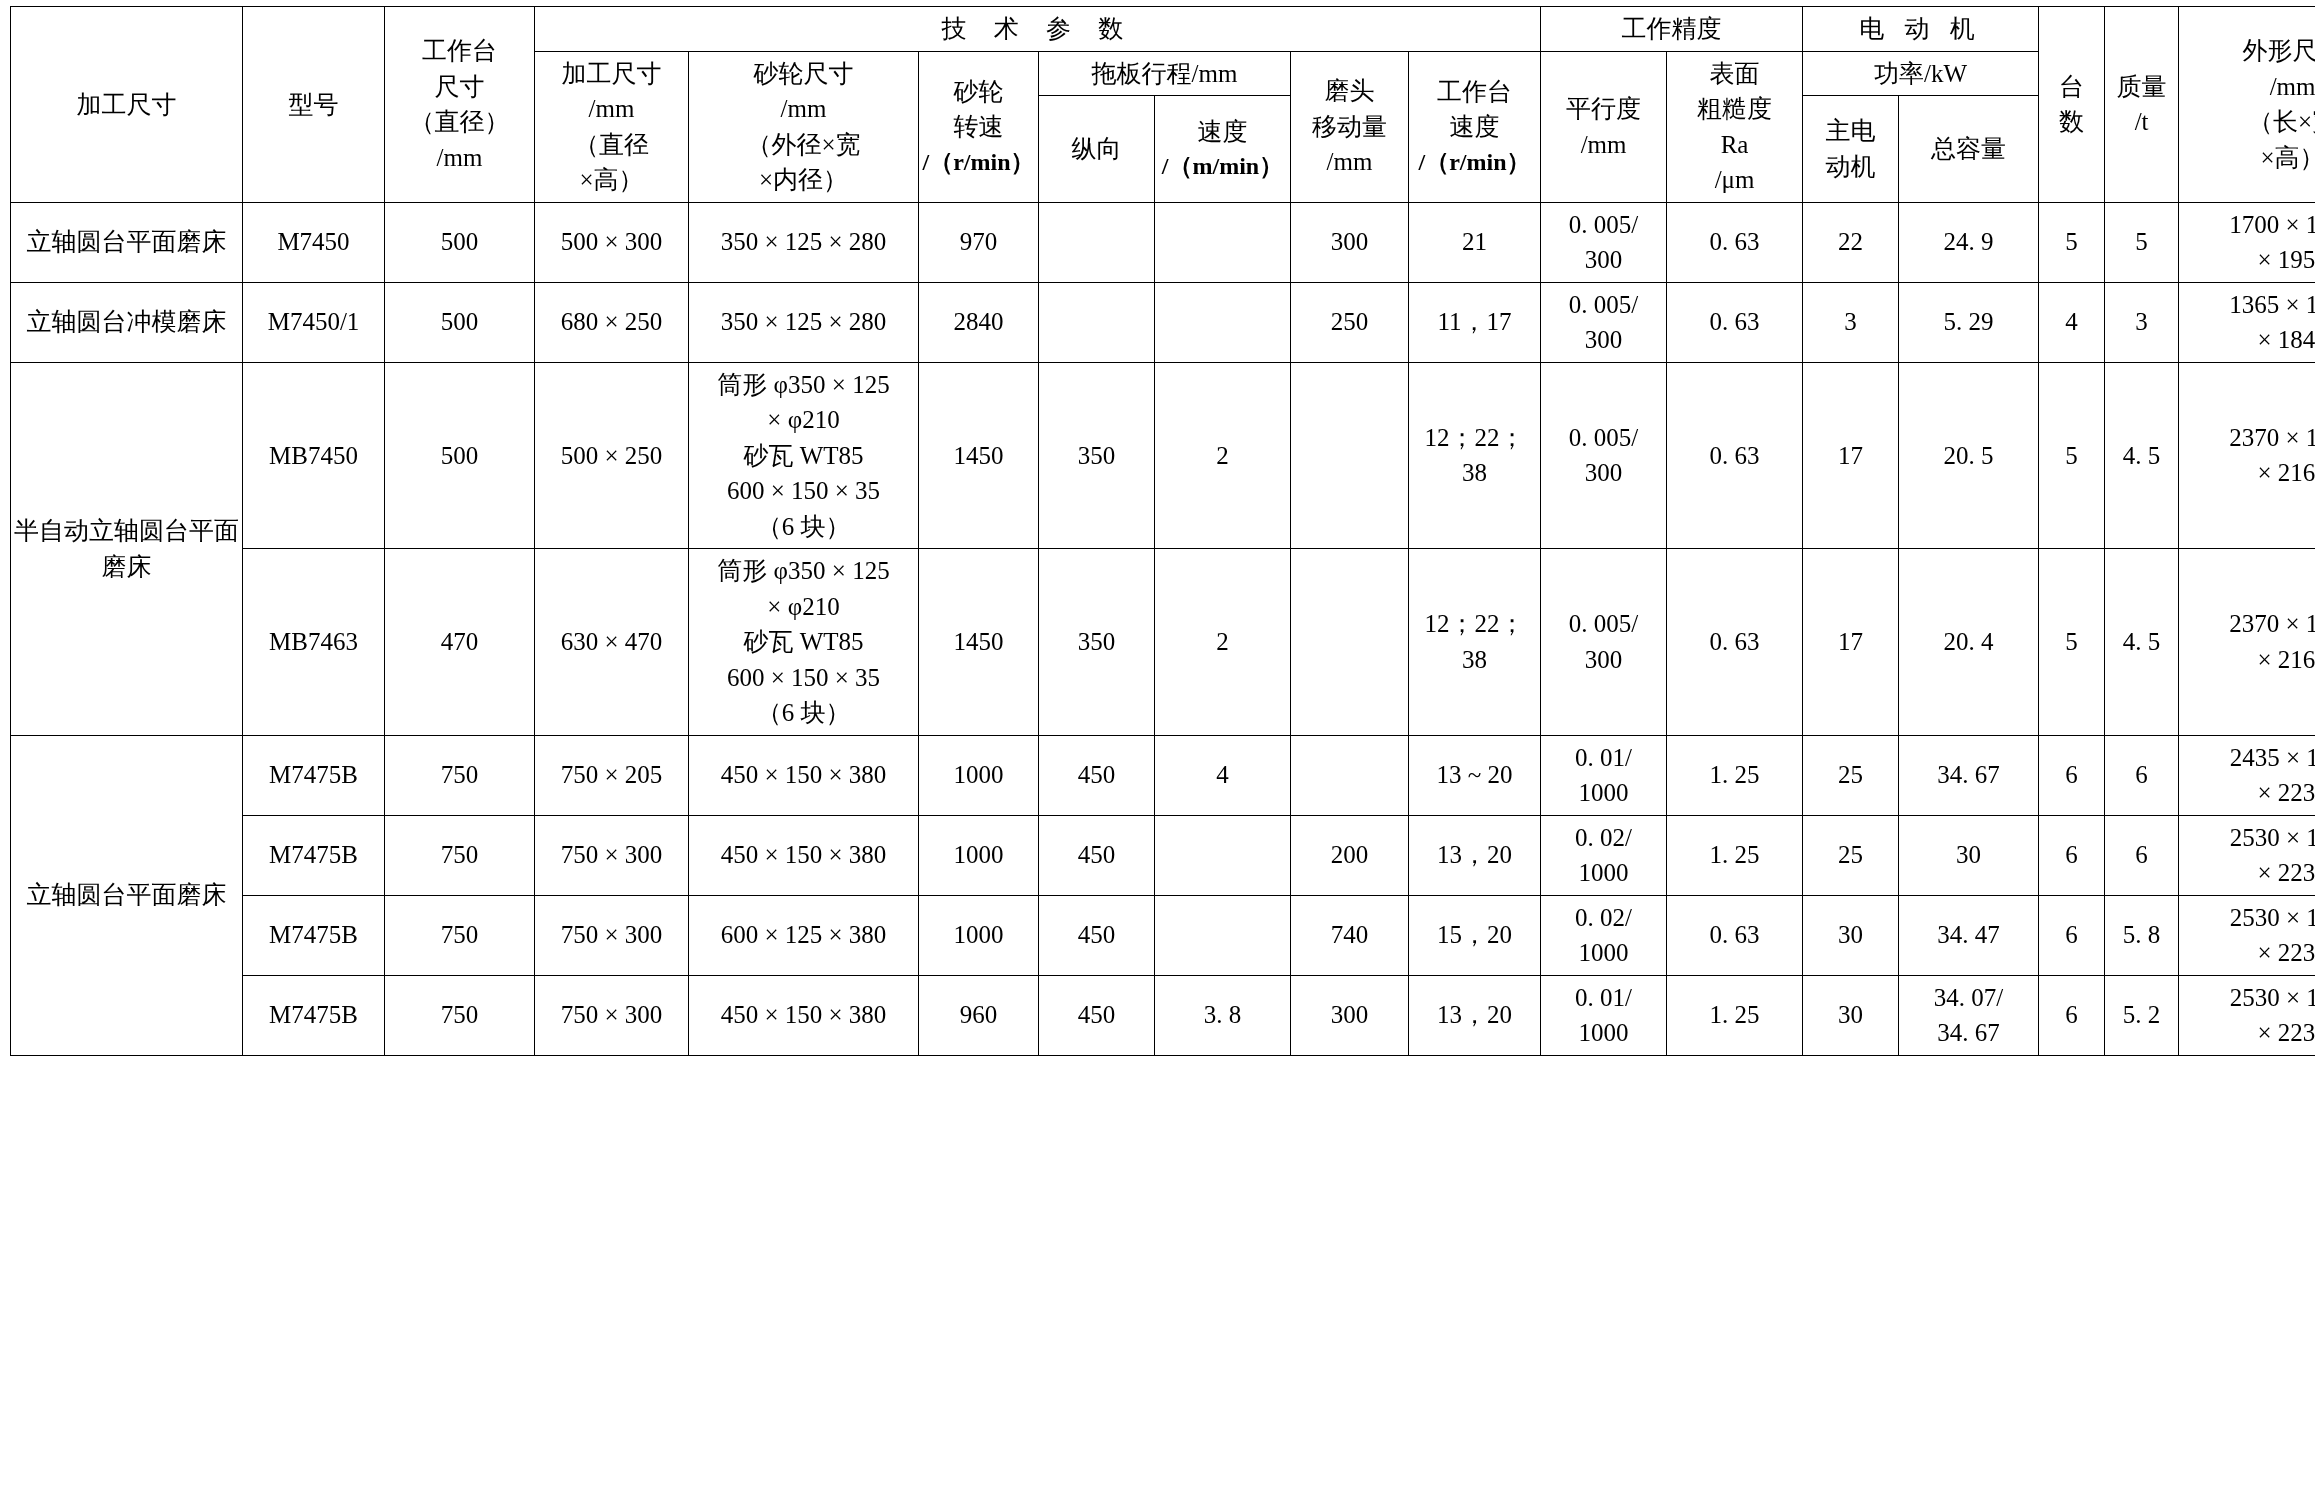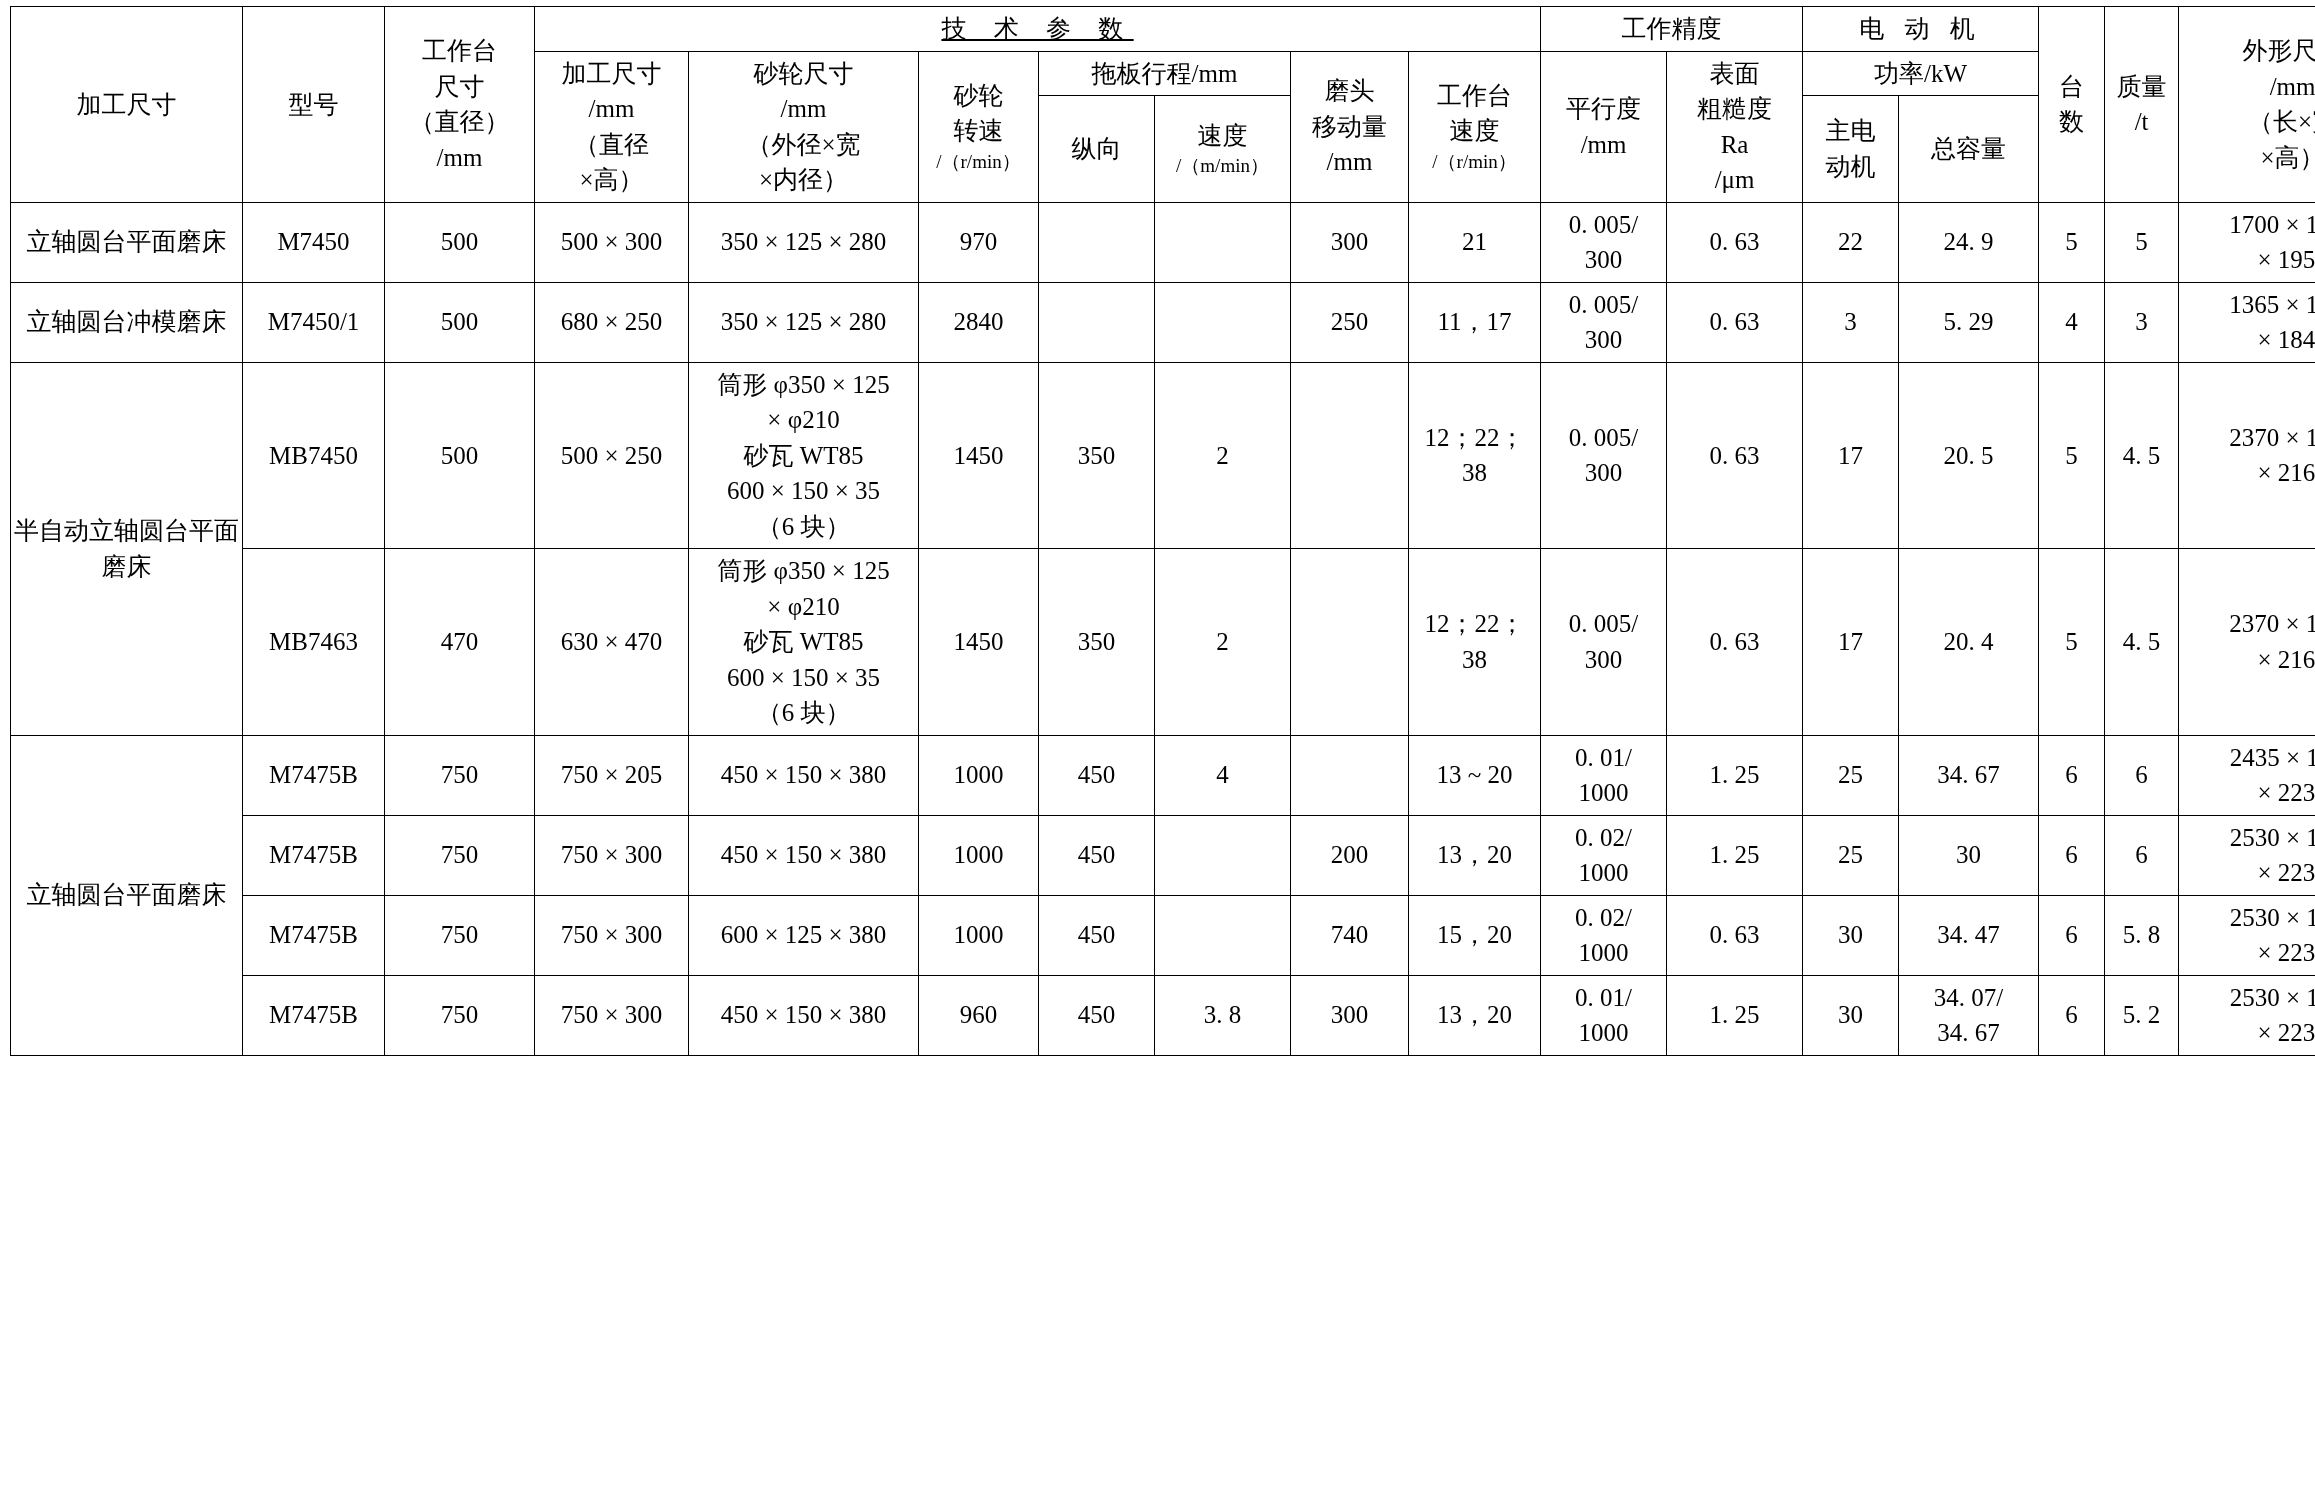--- a/index.html
+++ b/index.html
@@ -28,28 +28,27 @@
     text-align: center;
     vertical-align: middle;
     font-weight: normal;
     font-size: 25px;
     line-height: 1.42;
     padding: 4px 3px;
   }
   .hdr-spaced {
     letter-spacing: 0.42em;
     padding-left: 0.42em;
-    text-decoration: underline;
   }
   .hdr-spaced-sm {
     letter-spacing: 0.28em;
     padding-left: 0.28em;
   }
   .nowrap { white-space: nowrap; }
-  .small { font-size: 19px; }
+  .small { font-size: 24px; font-weight: bold; }
   .ital { }
   .cellline { display: block; }
   .tall { height: 150px; }
   
   col.c-name   { width: 232px; }
   col.c-model  { width: 142px; }
   col.c-table  { width: 150px; }
   col.c-proc   { width: 154px; }
   col.c-wheel  { width: 230px; }
   col.c-speed  { width: 120px; }

